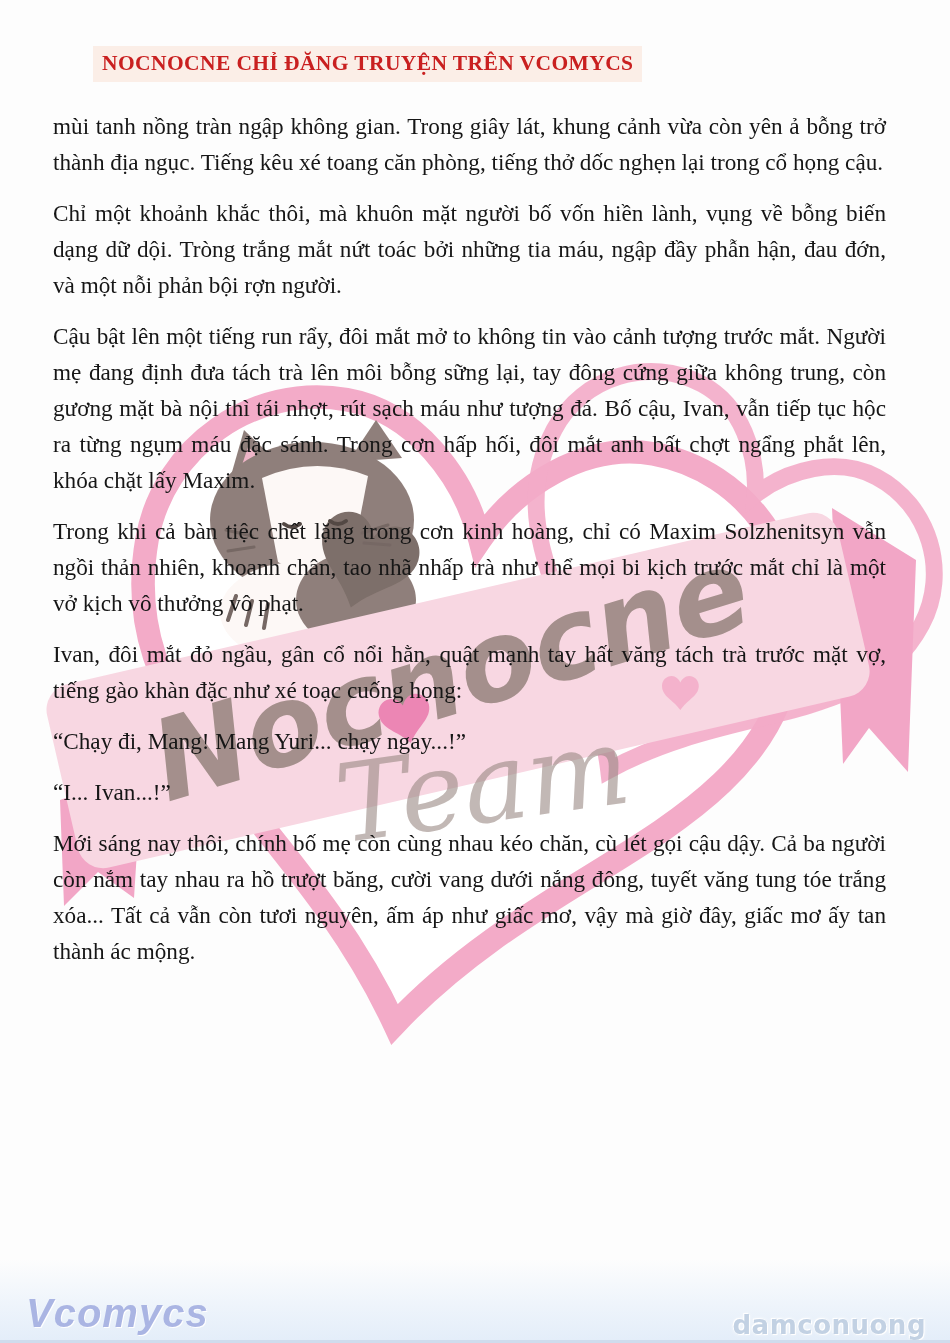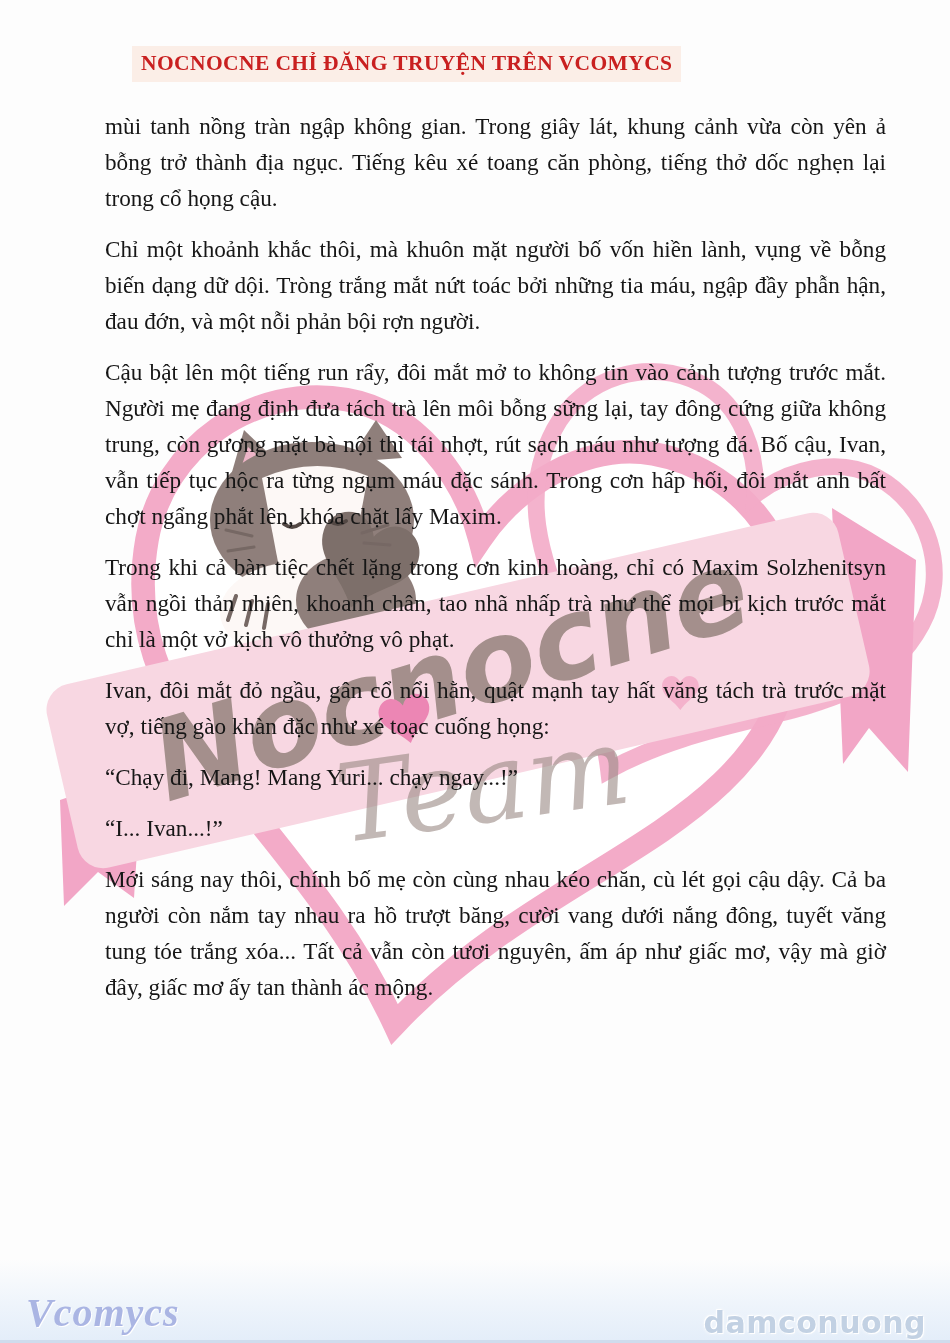--- a/index.html
+++ b/index.html
@@ -9,67 +9,67 @@
     margin:0 auto;
     background:#fdfdfd;
     overflow:hidden;
     font-family:"Liberation Serif", serif;
   }
   .watermark{
     position:absolute;inset:0;z-index:1;pointer-events:none;
   }
   .content{
     position:relative;z-index:2;
-    padding:46px 64px 0 92px;
+    padding:46px 64px 0 53px;
     color:#161616;
   }
   .notice{
     display:inline-block;
     margin:0 0 26px 40px;
     padding:5px 9px 6px 9px;
     background:#fbeee7;
     color:#c92020;
     font-weight:bold;
     font-size:21.5px;
     letter-spacing:0.4px;
   }
   .content p{
-    margin:0 0 15px 13px;
+    margin:0 0 15px 0;
     font-size:23.2px;
     line-height:36px;
     text-align:justify;
     text-align-last:left;
   }
   .content p.inner-thought{
     font-style:italic;
     font-weight:bold;
   }
   .bottom-fade{
     position:absolute;left:0;right:0;bottom:0;height:84px;z-index:3;
     background:linear-gradient(180deg, rgba(233,240,250,0) 0%, rgba(231,240,250,0.8) 65%, #e3edf9 100%);
     pointer-events:none;
   }
   .bottom-edge{
     position:absolute;left:0;right:0;bottom:0;height:3px;z-index:5;
     background:#cfdced;
   }
   .vcomycs-logo{
     position:absolute;left:26px;bottom:10px;z-index:4;
-    font-family:Liberation Serif, serif;
+    font-family:Liberation Sans, sans-serif;
     font-style:italic;font-weight:bold;
     font-size:40px;line-height:1;
     color:#aab5e3;
     letter-spacing:1px;
     text-shadow:1px 1px 0 #ffffff;
   }
   .uploader{
     position:absolute;right:24px;bottom:2px;z-index:4;
     font-family:"DejaVu Sans", sans-serif;
     font-weight:bold;
-    font-size:30px;line-height:1.2;
+    font-size:26px;line-height:1.2;
     color:#c2d1e3;
     letter-spacing:0.5px;
     text-shadow:0 0 4px #ffffff, 1px 1px 0 #ffffff, -1px -1px 0 #ffffff;
   }
 </style>
 </head>
 <body>
 
 <div class="page">
 

